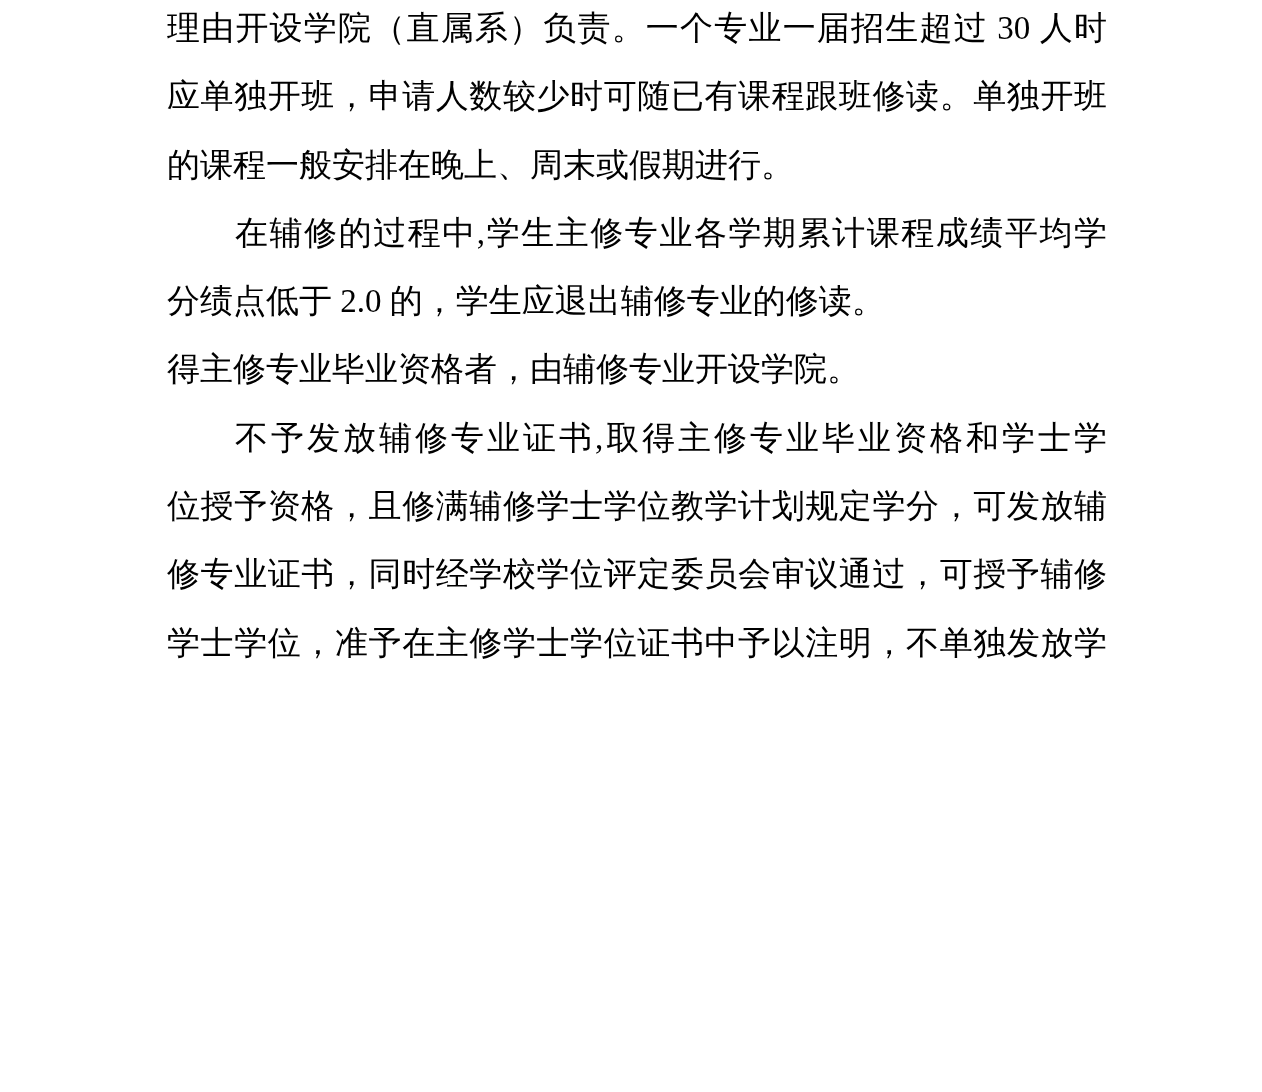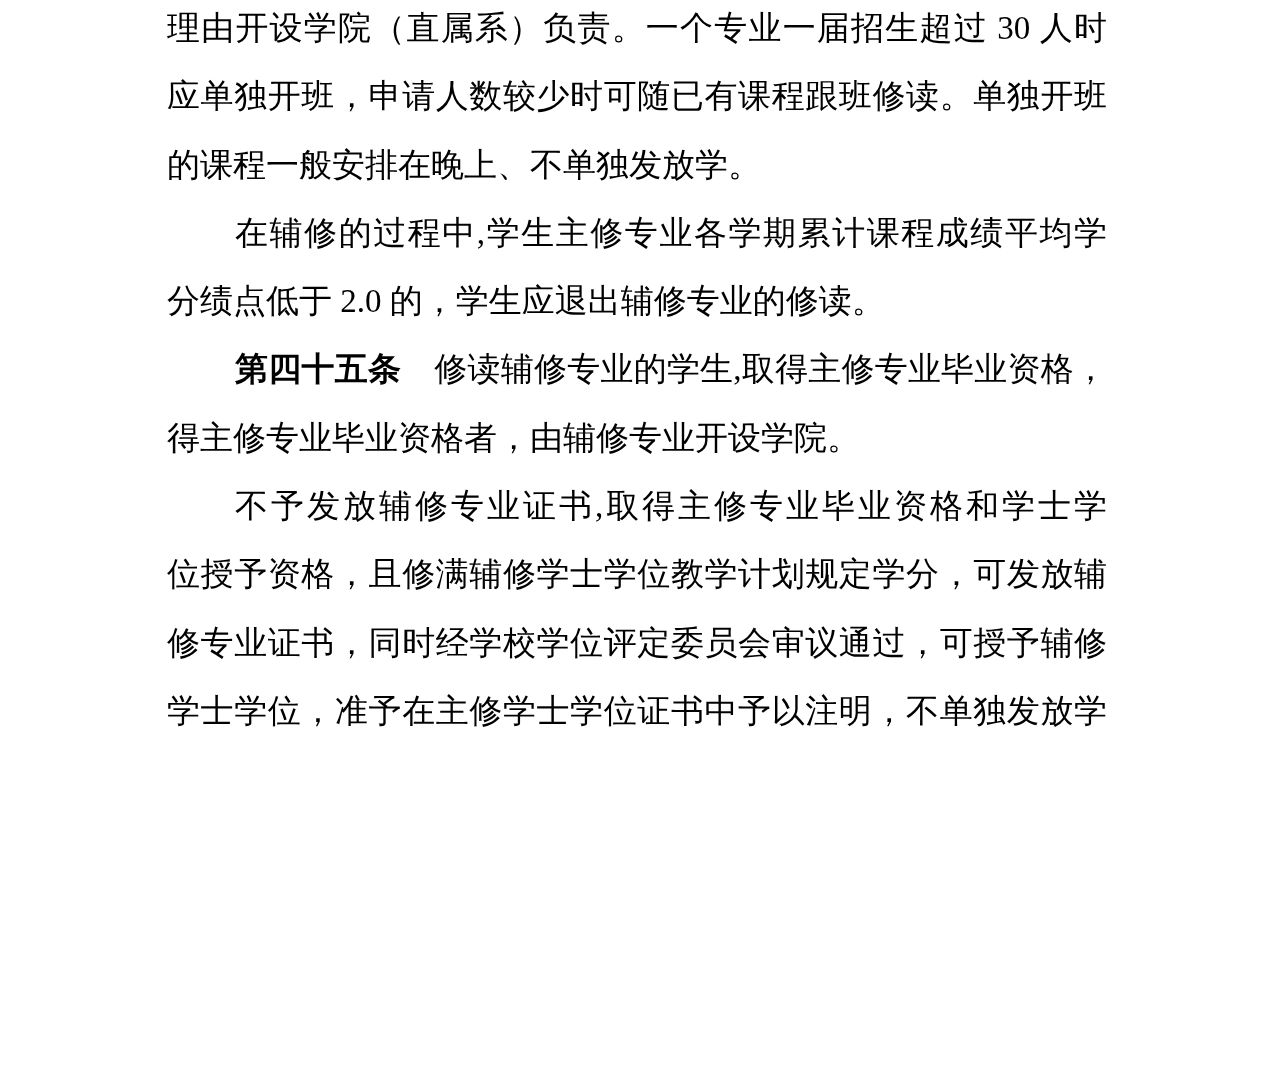--- a/index.html
+++ b/index.html
@@ -46,33 +46,30 @@
 </style>
 </head>
 <body>
 
 <div class="page">
   <div class="textblock">
 
     <div class="para">
       <div class="line">理由开设学院（直属系）负责。一个专业一届招生超过 30 人时</div>
       <div class="line">应单独开班，申请人数较少时可随已有课程跟班修读。单独开班</div>
-      <div class="line last">的课程一般安排在晚上、不单独发放学。</div>
+      <div class="line last">的课程一般安排在晚上、周末或假期进行。</div>
     </div>
 
 
     <div class="para">
       <div class="line ind">在辅修的过程中,学生主修专业各学期累计课程成绩平均学</div>
       <div class="line last">分绩点低于 2.0 的，学生应退出辅修专业的修读。</div>
     </div>
 
     <div class="para">
-      <div class="line ind">
-        <span class="bold">第四十五条</span><span>　修读辅修专业的学生,取得主修专业毕业资格，</span>
-      </div>
       <div class="line last">得主修专业毕业资格者，由辅修专业开设学院。</div>
     </div>
 
     <div class="para">
       <div class="line ind">不予发放辅修专业证书,取得主修专业毕业资格和学士学</div>
       <div class="line">位授予资格，且修满辅修学士学位教学计划规定学分，可发放辅</div>
       <div class="line">修专业证书，同时经学校学位评定委员会审议通过，可授予辅修</div>
       <div class="line">学士学位，准予在主修学士学位证书中予以注明，不单独发放学</div>
     </div>
 

